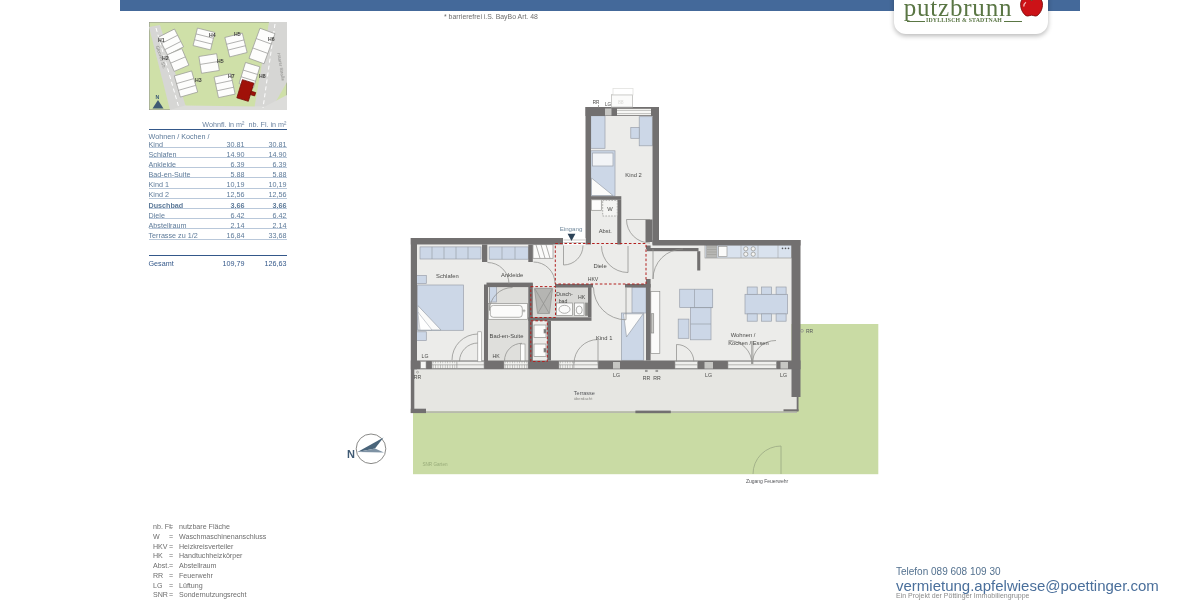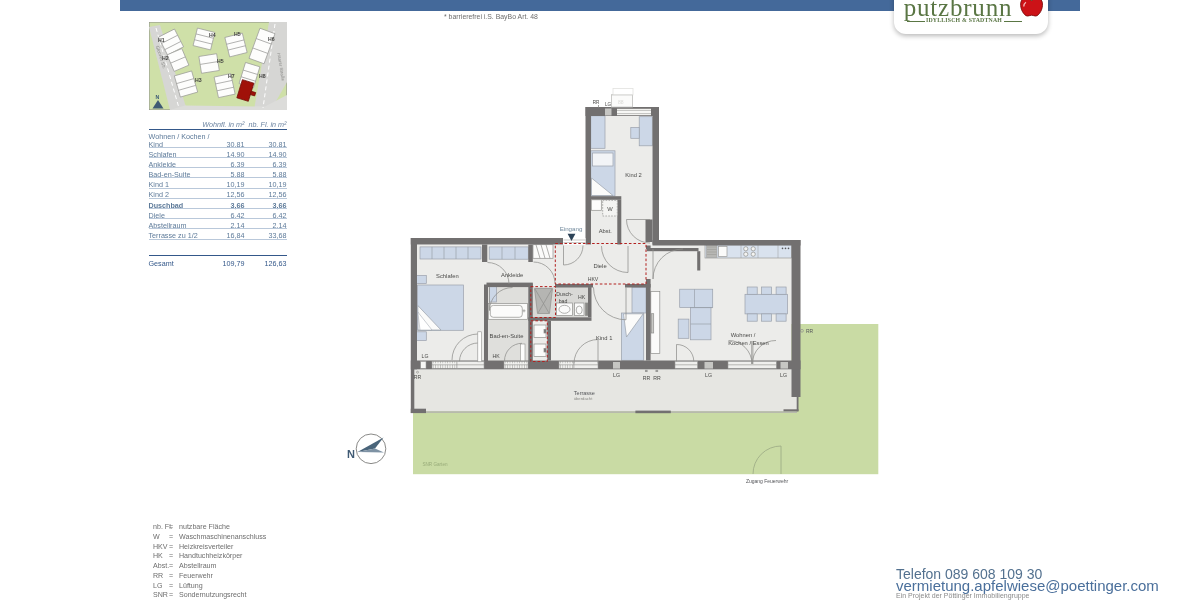--- a/index.html
+++ b/index.html
@@ -21,42 +21,42 @@
 #tbl .n{position:absolute;left:0;top:0;}
 #tbl .v1{position:absolute;right:42px;top:0;}
 #tbl .v2{position:absolute;right:0;top:0;}
 #tbl .ln{position:absolute;left:0;width:138px;height:1px;background:#b9c8da;}
 
 #leg{left:149px;top:523px;font-size:7.1px;color:#6e6e6e;}
 .lr{position:relative;height:9.75px;}
 .lr b{font-weight:normal;position:absolute;left:4px;white-space:nowrap;}
 .lr i{font-style:normal;position:absolute;left:20px;}
 .lr s{text-decoration:none;position:absolute;left:30px;white-space:nowrap;}
-#tel{left:896px;top:566px;font-size:14px;color:#53718f;}
+#tel{left:896px;top:566px;font-size:10px;color:#53718f;}
 #mail{left:896px;top:576.5px;font-size:15px;color:#4a6f9b;}
 #proj{left:896px;top:592px;font-size:7px;color:#8b8b8b;}
 text{font-family:"Liberation Sans",sans-serif;}
 </style>
 </head>
 <body>
 <div class="abs" id="bar"></div>
 <div class="abs" id="logo"></div>
 <div class="abs" id="logotxt">putzbrunn</div>
 <div class="abs" id="logosub">IDYLLISCH &amp; STADTNAH</div>
 <div class="abs subline" style="left:907px;width:18px;"></div>
 <div class="abs subline" style="left:1004px;width:18px;"></div>
 <svg class="abs" id="apple" style="left:1019px;top:-6px;" width="26" height="25" viewBox="0 0 30 28">
 <path d="M14 7 C10 3 3 3 2 10 C1 17 6 25 10 25 C12 25 12.5 24 14.5 24 C16.5 24 17 25 19 25 C23 25 28 17 27 10 C26 3 19 3 15 7 Z" fill="#cc1217" stroke="#7a0d0d" stroke-width="1"></path>
 <path d="M14.5 7 C14.5 3 15.5 1 17 0" stroke="#5a7644" stroke-width="1.6" fill="none"></path>
 <path d="M8 9 C6.5 10 5.5 12 5.5 14" stroke="#f4b9b9" stroke-width="1.5" fill="none"></path>
 </svg>
 <div class="abs" id="note">* barrierefrei i.S. BayBo Art. 48</div>
 
 <div class="abs" id="tbl">
- <div class="r" style="top:3px;font-style:italic;">
+ <div class="r" style="top:3px;">
       <span class="v1" style="color:#6b83a0">Wohnfl. in m²</span>
       <span class="v2" style="color:#6b83a0">nb. Fl. in m²</span>
     </div>
  <div class="ln" style="top:11.5px;background:#34588a;"></div>
  <div class="r" style="top:14.5px;">
       <span class="n">Wohnen / Kochen /</span>
     </div>
  <div class="r" style="top:22.5px;">
       <span class="n">Kind</span>
       <span class="v1">30,81</span>

